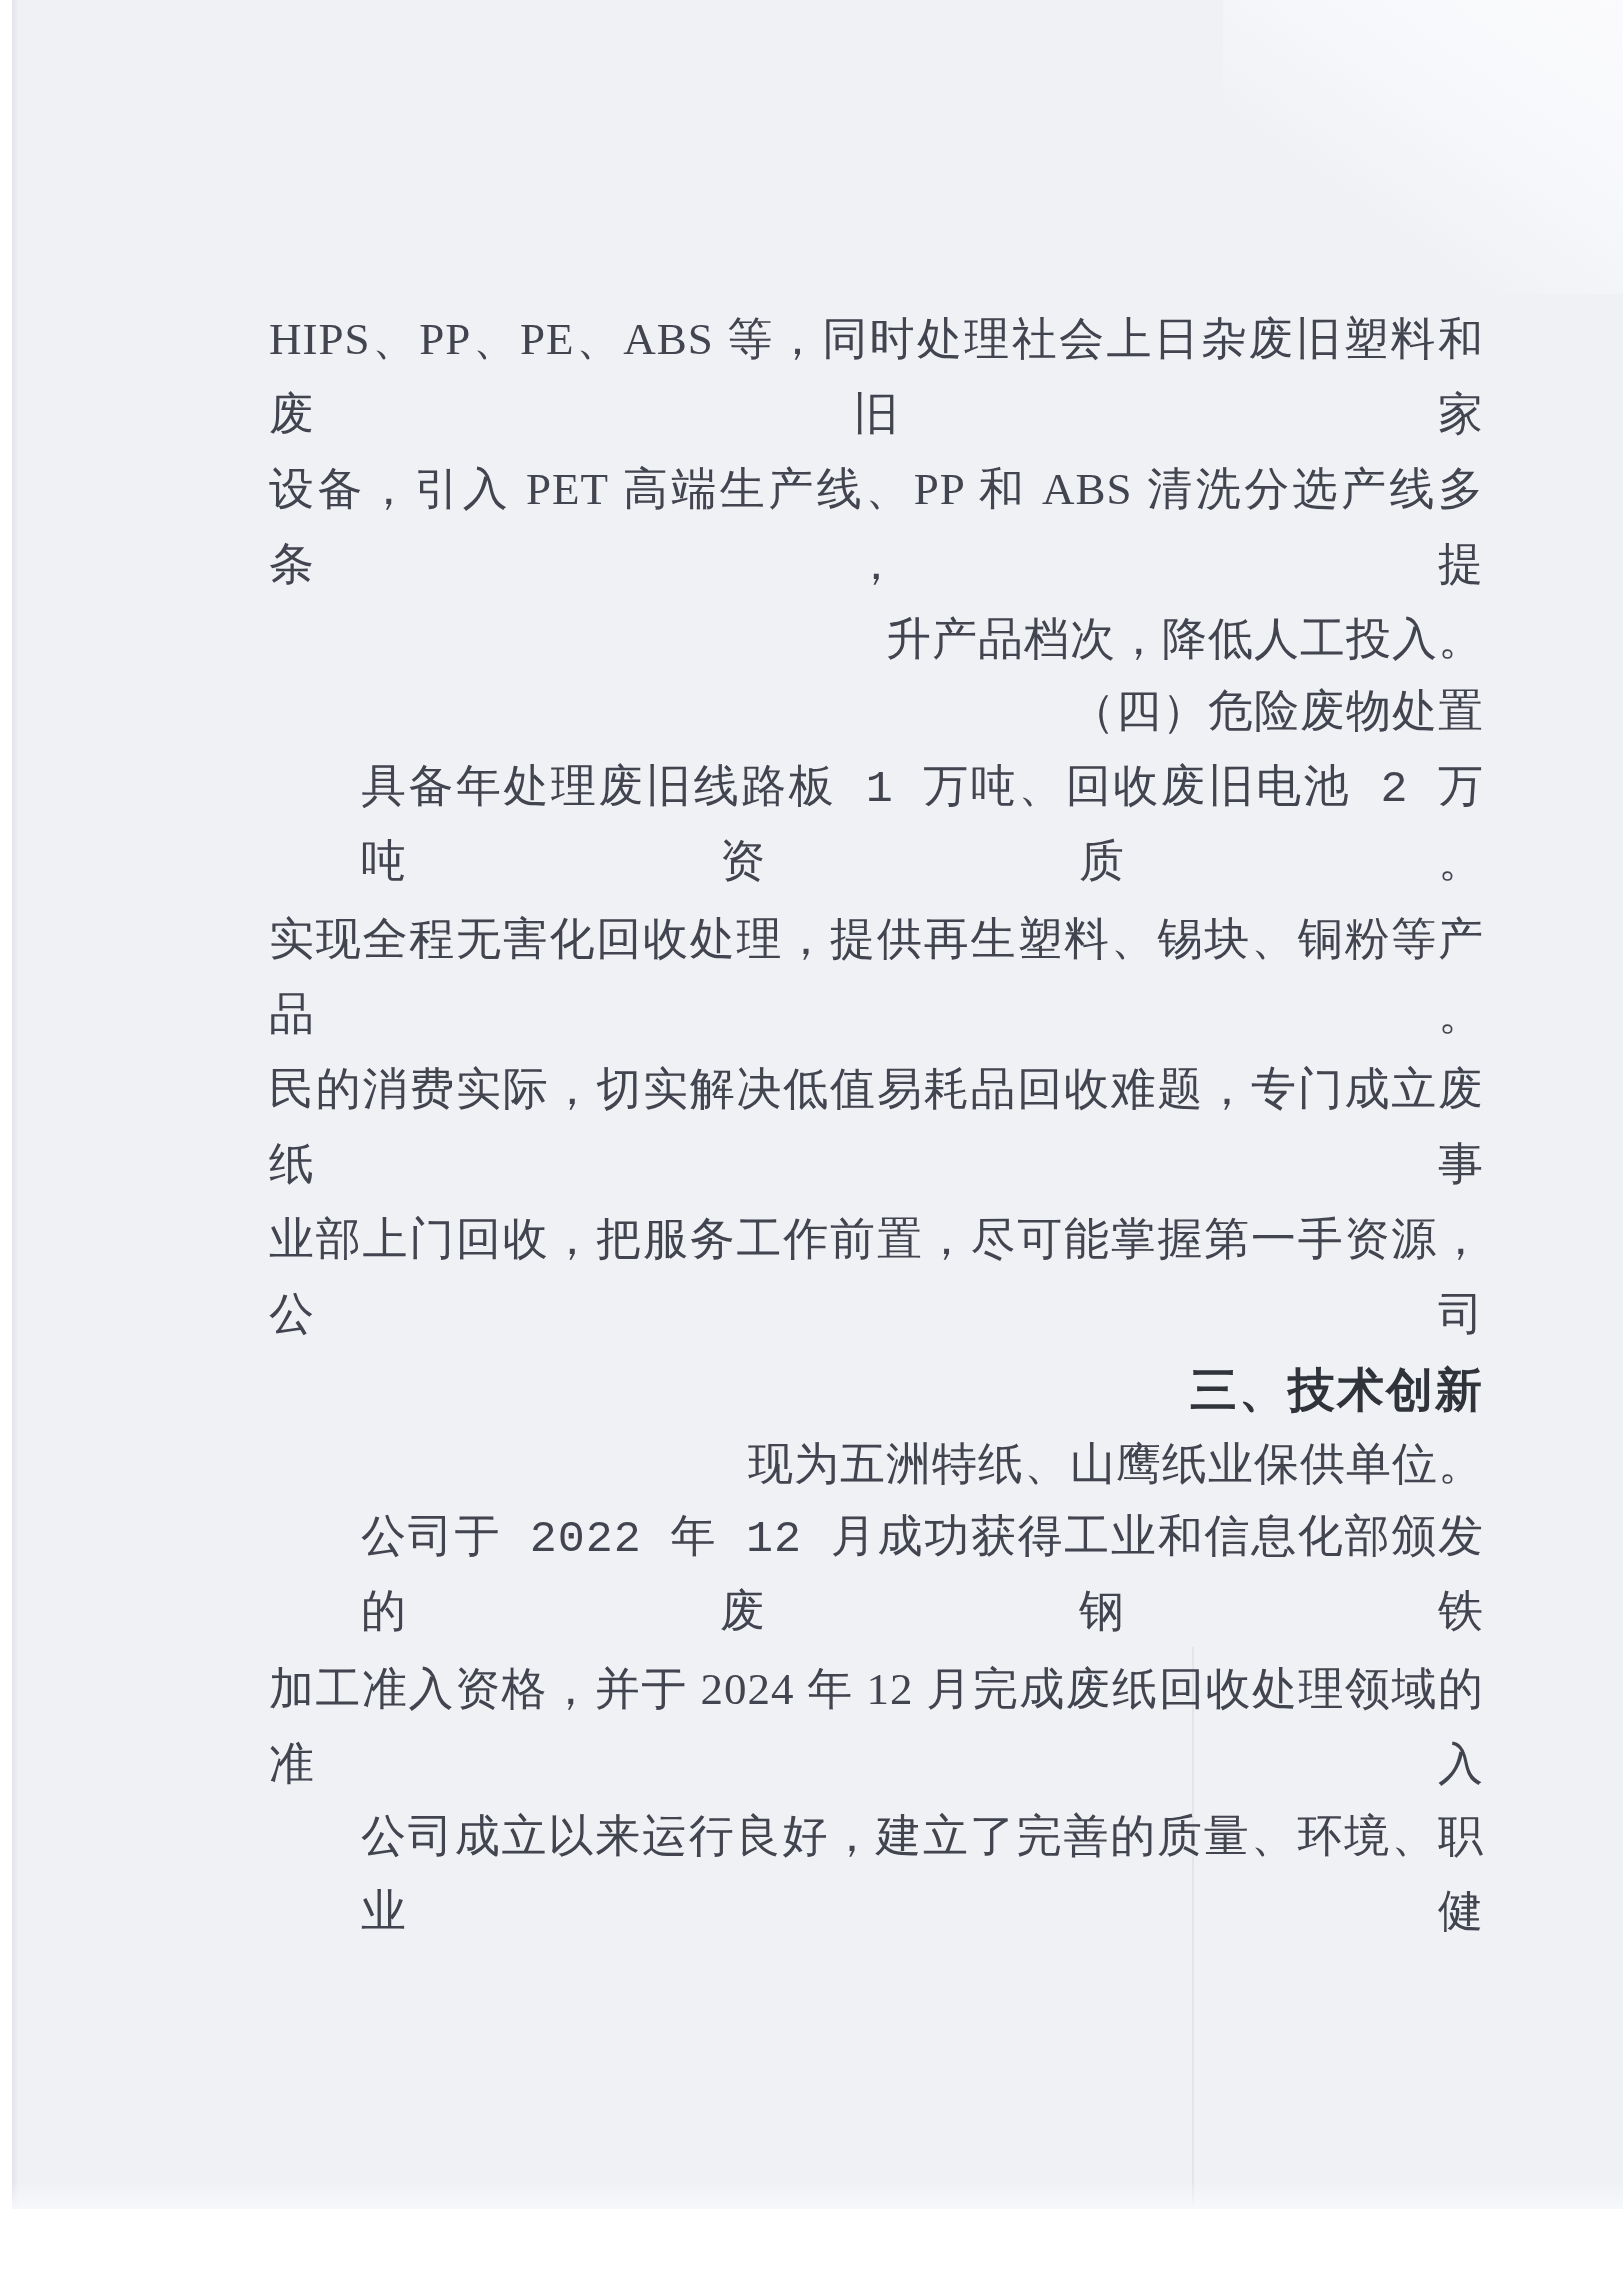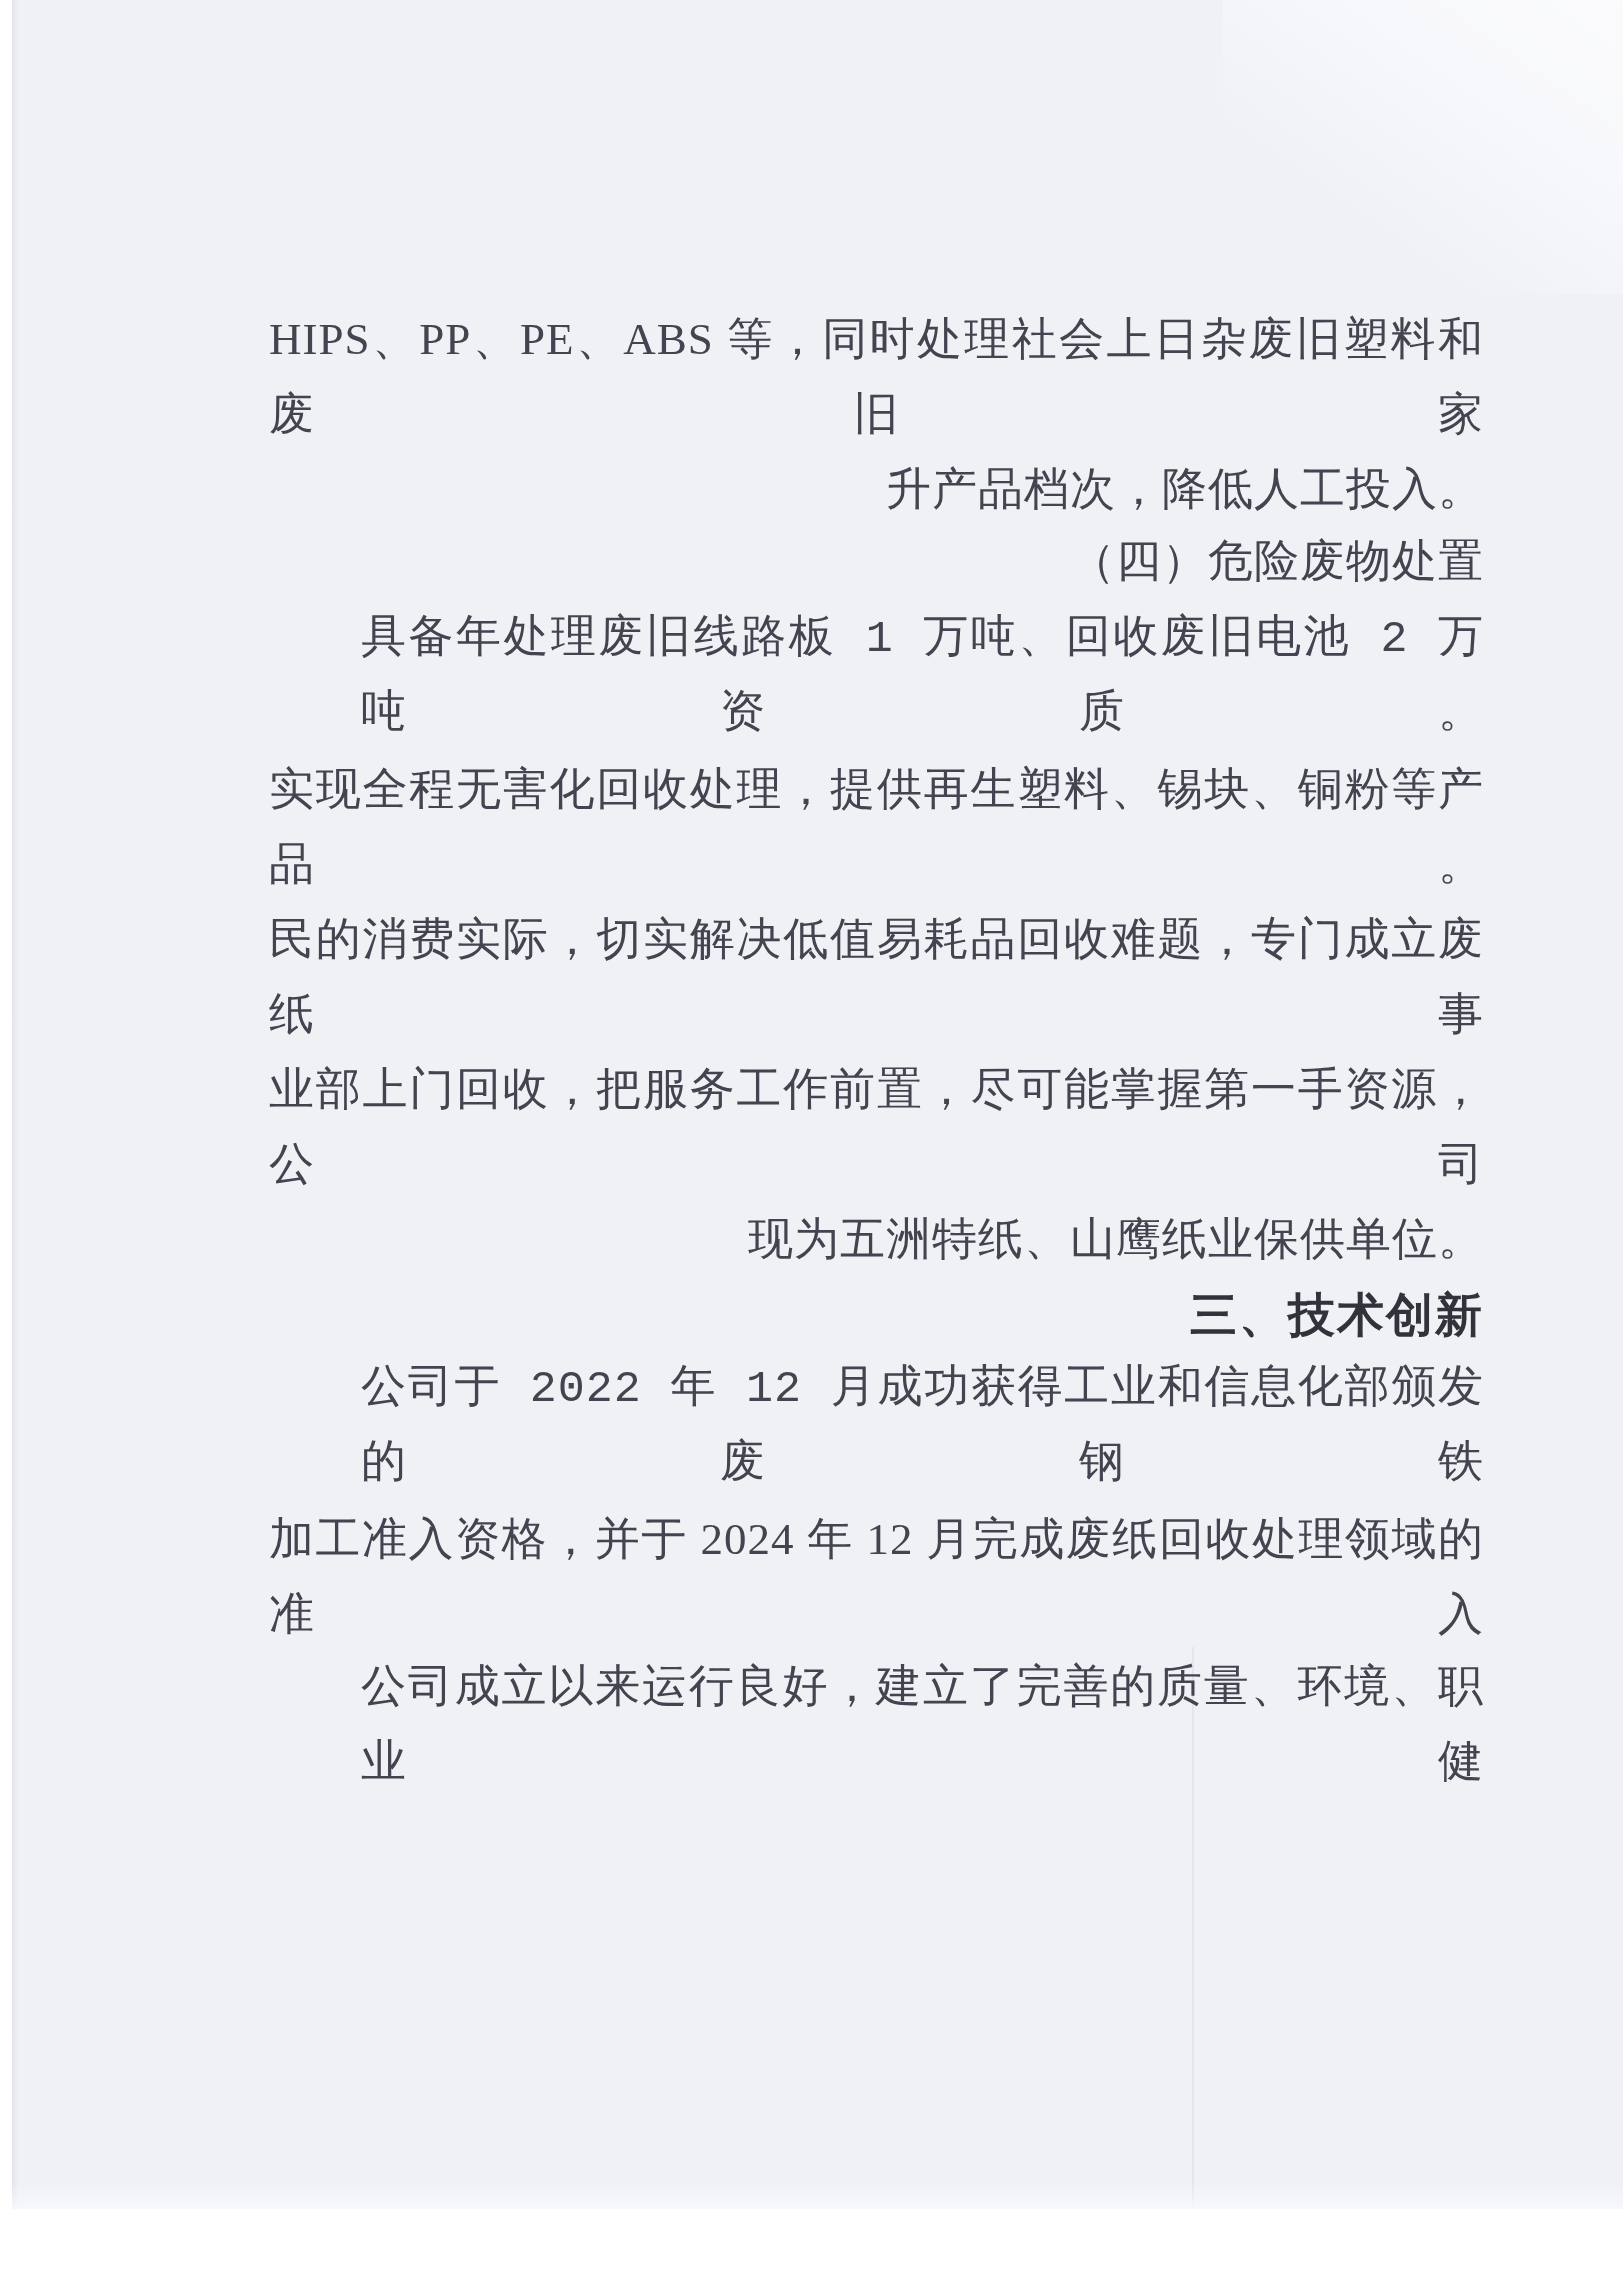--- a/index.html
+++ b/index.html
@@ -90,28 +90,29 @@
 <body>
 
 <div class="page">
   <div class="corner-topright"></div>
   <div class="edge-left"></div>
   <div class="edge-right"></div>
   <div class="crease-vertical"></div>
   <div class="bottom-strip"></div>
   <div class="text-block">
       <div class="line fill">HIPS、PP、PE、ABS 等，同时处理社会上日杂废旧塑料和废旧家</div>
+      <div class="line fill">设备，引入 PET 高端生产线、PP 和 ABS 清洗分选产线多条，提</div>
       <div class="line">升产品档次，降低人工投入。</div>
       <div class="line indent">（四）危险废物处置</div>
       <div class="line indent fill">具备年处理废旧线路板 1 万吨、回收废旧电池 2 万吨资质。</div>
       <div class="line fill">实现全程无害化回收处理，提供再生塑料、锡块、铜粉等产品。</div>
       <div class="line fill">民的消费实际，切实解决低值易耗品回收难题，专门成立废纸事</div>
       <div class="line fill">业部上门回收，把服务工作前置，尽可能掌握第一手资源，公司</div>
+      <div class="line heading indent">三、技术创新</div>
       <div class="line">现为五洲特纸、山鹰纸业保供单位。</div>
-      <div class="line heading indent">三、技术创新</div>
       <div class="line indent fill">公司于 2022 年 12 月成功获得工业和信息化部颁发的废钢铁</div>
       <div class="line fill">加工准入资格，并于 2024 年 12 月完成废纸回收处理领域的准入</div>
       <div class="line indent fill">公司成立以来运行良好，建立了完善的质量、环境、职业健</div>
     </div>
 <div class="speck" style="left: 1615px; top: 1005px;"></div>
     <div class="speck" style="left: 1616px; top: 1142px;"></div>
     <div class="speck" style="left: 1617px; top: 1269px;"></div>
     <div class="speck" style="left: 1616px; top: 1407px;"></div>
   </div>
 

